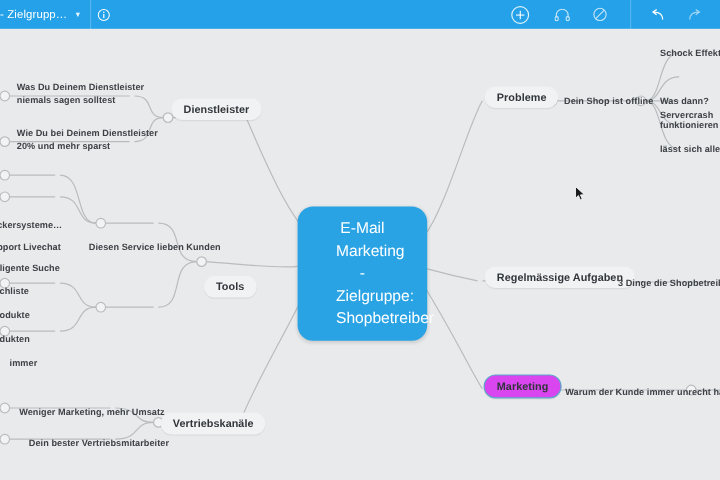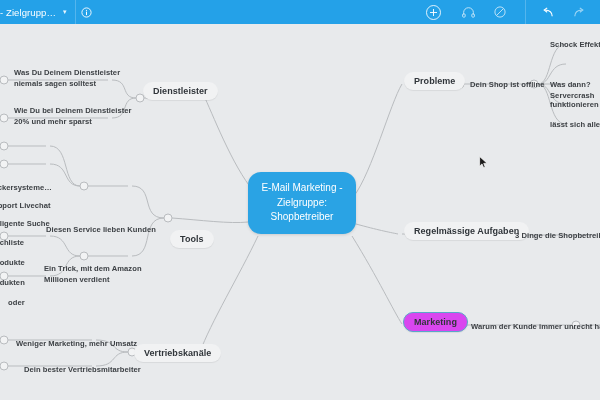--- a/index.html
+++ b/index.html
@@ -63,22 +63,22 @@
     line-height:1.45; padding:1px 2px; background:transparent;
   }
   .leaf.wrap { white-space:normal; }
   .selected {
     background:#d946ef; border:1.4px solid #5aa7c8; border-radius:11px;
   }
 
   .center-node {
     position:absolute; background:#2aa3e4; color:#ffffff;
     border-radius:13px; text-align:center;
-    font-size:10px; line-height:1.45; font-weight:normal;
-    padding:9px 6px; box-shadow:0 1px 3px rgba(0,0,0,.13); z-index:20;
+    font-size:13px; line-height:1.45; font-weight:normal;
+    padding:9px 32px; box-shadow:0 1px 3px rgba(0,0,0,.13); z-index:20;
   }
 
   .cursor { position:absolute; z-index:60; }
 </style>
 </head>
 <body>
 
 <div id="app">
 
   <div class="toolbar">
@@ -221,30 +221,29 @@
       <div>E-Mail Marketing -</div>
       <div>Zielgruppe:</div>
       <div>Shopbetreiber</div>
     </div>
 
     <div class="node leaf wrap" style="left:12px; top:42px; width:120px;">Was Du Deinem Dienstleister niemals sagen solltest</div>
     <div class="node pill" style="left:143px; top:58px;">Dienstleister</div>
     <div class="node leaf wrap" style="left:12px; top:80px; width:122px;">Wie Du bei Deinem Dienstleister 20% und mehr sparst</div>
 
     <div class="node pill" style="left:170px; top:206px;">Tools</div>
-    <div class="node leaf" style="left:44px; top:175px;margin-top:24px;">Diesen Service lieben Kunden</div>
-    <div class="node leaf wrap" style="left:42px; top:238px; width:116px;">Ein Trick, mit dem Amazon Millionen verdient</div>
+    <div class="node leaf" style="left:72px; top:175px;">Diesen Service lieben Kunden</div>
 
     <div class="node leaf" style="left:-12px; top:157px;">…ckersysteme…</div>
     <div class="node leaf" style="left:-12px; top:175px;">…pport Livechat</div>
     <div class="node leaf" style="left:-12px; top:193px;">…lligente Suche</div>
     <div class="node leaf" style="left:-10px; top:212px;">…chliste</div>
     <div class="node leaf" style="left:-10px; top:232px;">…odukte</div>
     <div class="node leaf" style="left:-10px; top:252px;">…dukten</div>
-    <div class="node leaf" style="left:6px; top:272px;">oder</div>
+    <div class="node leaf" style="left:6px; top:272px;">immer</div>
 
     <div class="node pill" style="left:134px; top:320px;">Vertriebskanäle</div>
     <div class="node leaf" style="left:22px; top:339px;">Dein bester Vertriebsmitarbeiter</div>
     <div class="node leaf" style="left:14px; top:313px;">Weniger Marketing, mehr Umsatz</div>
 
     <div class="node pill" style="left:404px; top:48px;text-align:right;">Probleme</div>
     <div class="node leaf" style="left:468px; top:54px;">Dein Shop ist offline</div>
 
     <div class="node leaf" style="left:548px; top:14px;">Schock Effekt</div>
     <div class="node leaf" style="left:548px; top:34px;margin-top:31px;">Servercrash</div>

